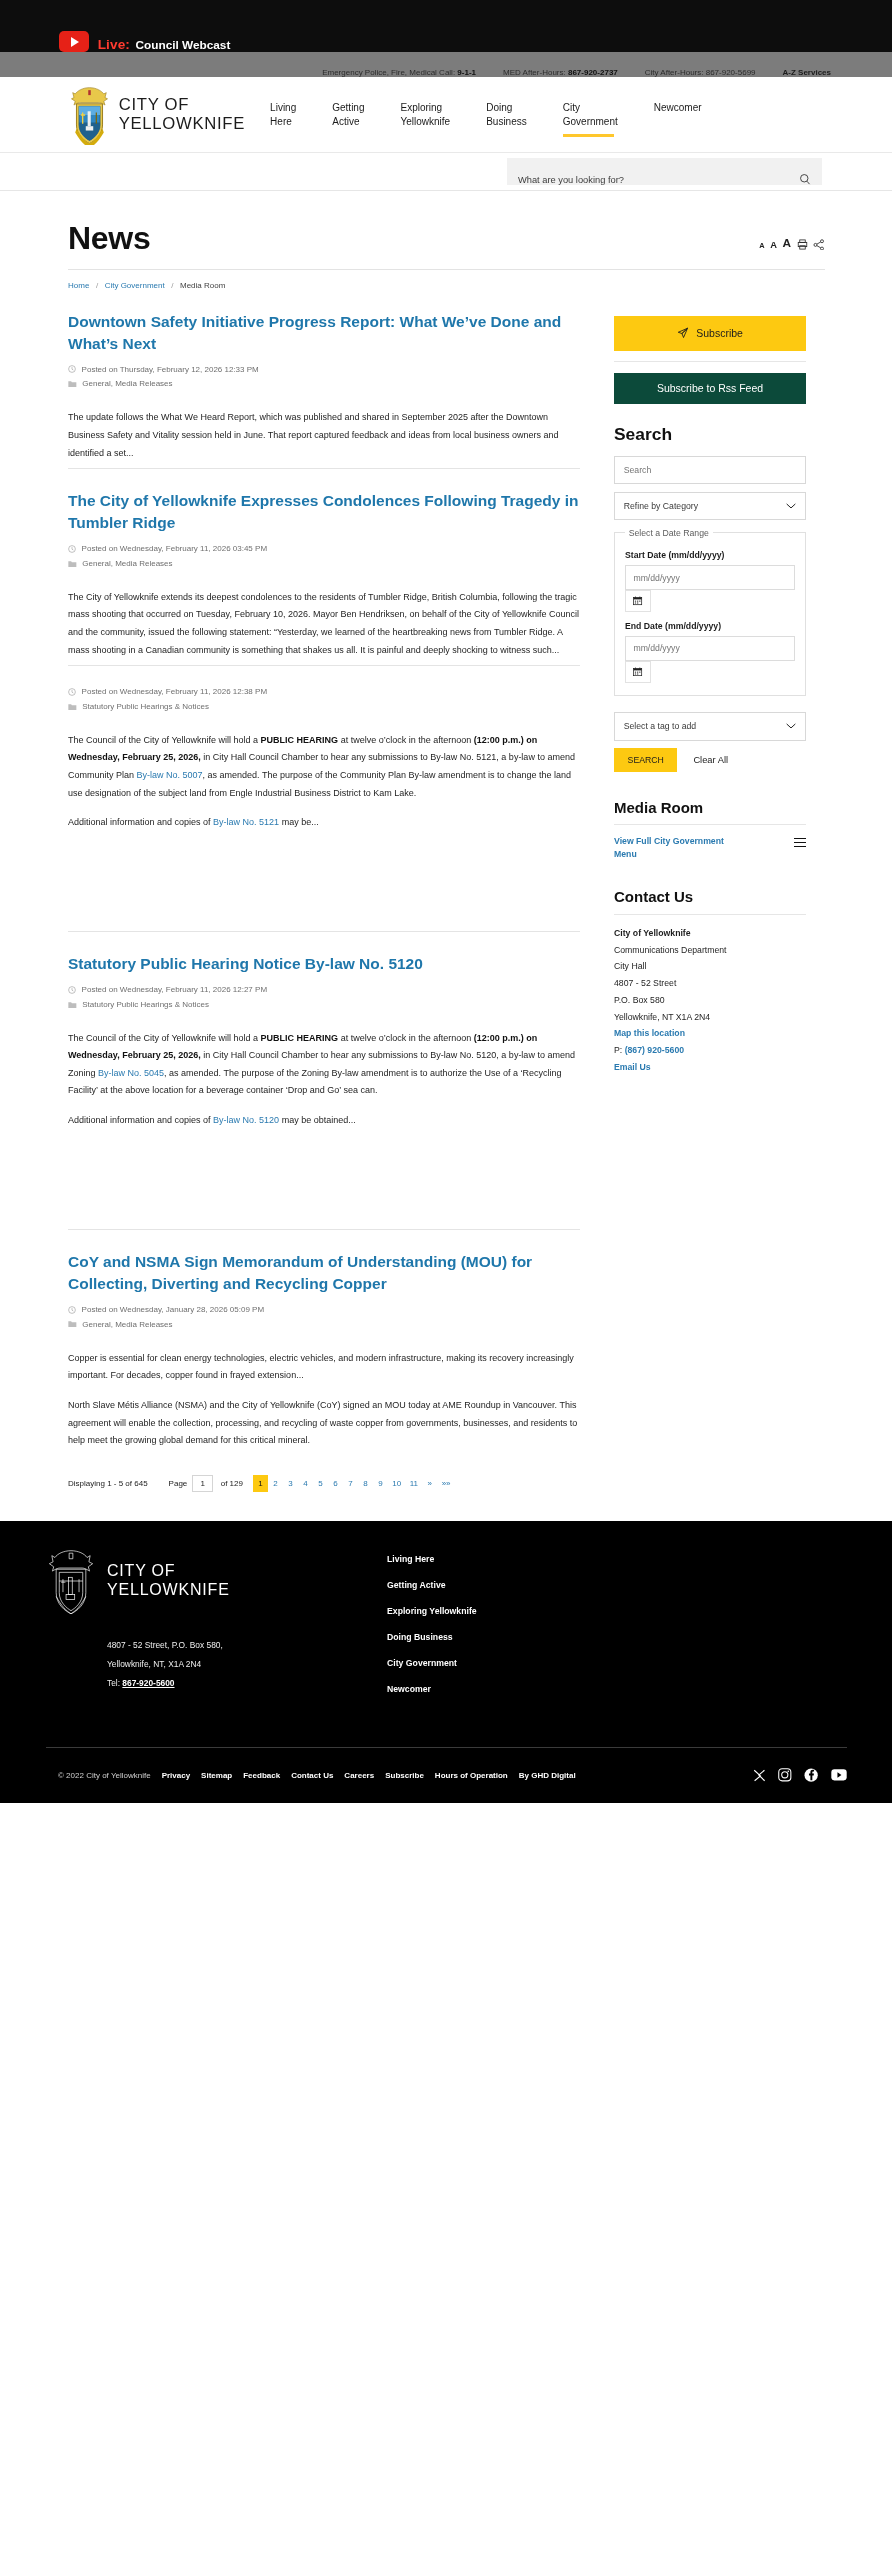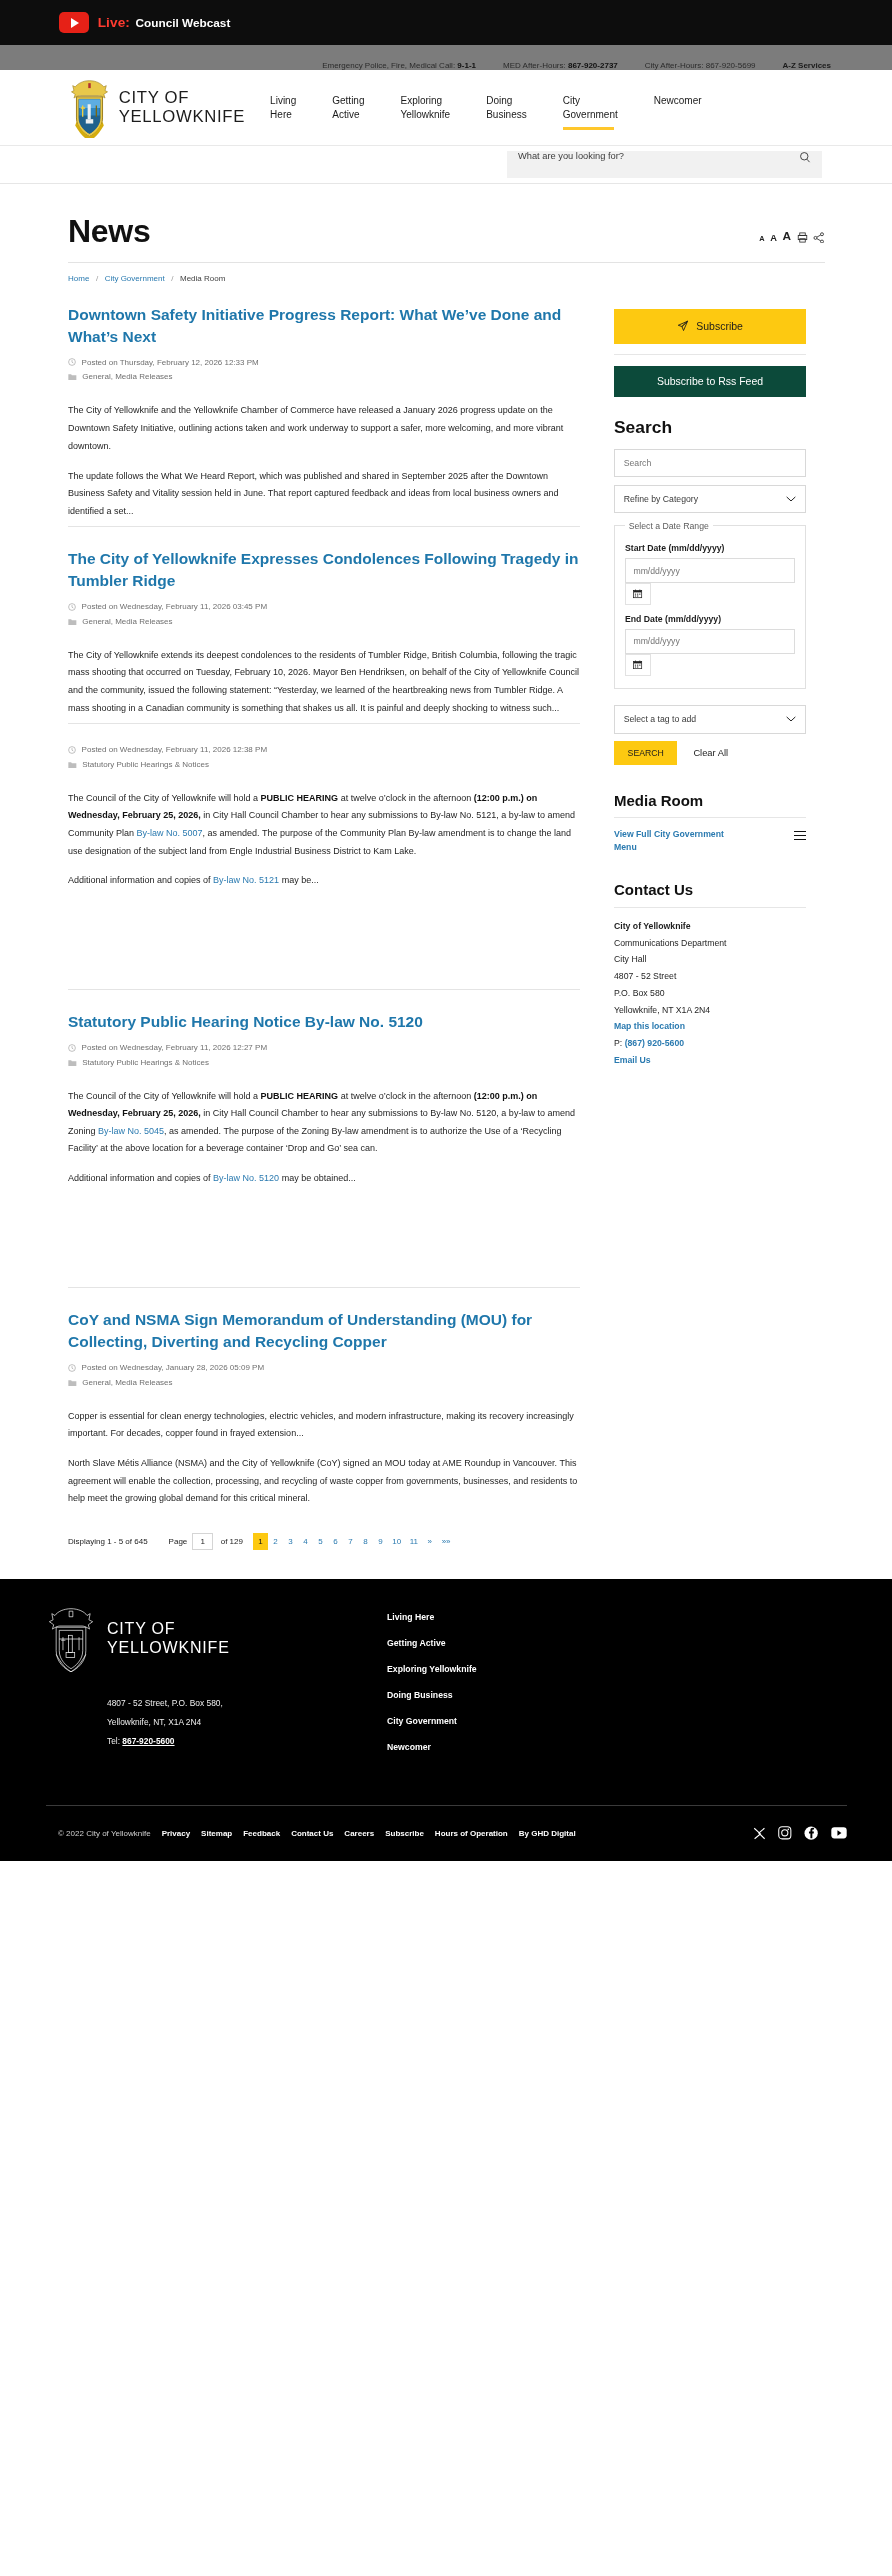--- a/index.html
+++ b/index.html
@@ -8,24 +8,24 @@
     width: 893px;
     background: #ffffff;
     font-family: "Liberation Sans", sans-serif;
     color: #1a1a1a;
     -webkit-font-smoothing: antialiased;
   }
   a { text-decoration: none; }
 
   
   .live-bar {
-    height: 45px;
+    height: 52px;
     background: #0d0d0d;
     display: flex;
-    align-items: center;
+    align-items: flex-end;
     padding-left: 59px;
   }
   .yt-badge {
     width: 30px; height: 21px;
     background: #e62117;
     border-radius: 5px;
     display: flex; align-items: center; justify-content: center;
     margin-right: 8.7px;
   }
   .yt-badge .tri {
@@ -98,21 +98,21 @@
     height: 38px;
     display: flex;
     justify-content: flex-end;
     align-items: center;
     padding-right: 71px;
     border-bottom: 0.6px solid #e6e6e6;
   }
   .search-box {
     width: 315px; height: 27px;
     background: #f1f1f1;
-    display: flex; align-items: flex-start;
+    display: flex; align-items: flex-end;
     padding: 0 11px;
   }
   .search-box input {
     flex: 1; border: none; background: transparent;
     font-family: "Liberation Sans", sans-serif;
     font-size: 9.3px; color: #3a3a3a; outline: none;
   }
   .search-box input::placeholder { color: #3c3c3c; }
 
   
@@ -396,21 +396,20 @@
       </div>
       <div class="meta-row meta-cats">
         <span class="ic">
           <svg width="8.7" height="7.4" viewBox="0 0 14 12">
               <path d="M0.5 2 h4.5 l1.3 1.6 h7.2 v7.9 h-13 z" fill="#bdbdbd"></path>
             </svg>
         </span>
         <span>General,  Media Releases</span>
       </div>
       <div class="article-body">
-        <p>The City of Yellowknife and the Yellowknife Chamber of Commerce have released a January 2026 progress update on the Downtown Safety Initiative, outlining actions taken and work underway to support a safer, more welcoming, and more vibrant downtown.</p>
         <p>The update follows the What We Heard Report, which was published and shared in September 2025 after the Downtown Business Safety and Vitality session held in June. That report captured feedback and ideas from local business owners and identified a set...</p>
       </div>
     </div>
 
     <div class="article">
       <div class="article-title">The City of Yellowknife Expresses Condolences Following Tragedy in Tumbler Ridge</div>
       <div class="meta-row">
         <span class="ic">
           <svg width="8" height="8" viewBox="0 0 13 13">
               <circle cx="6.5" cy="6.5" r="5.5" fill="none" stroke="#9a9a9a" stroke-width="1"></circle>

